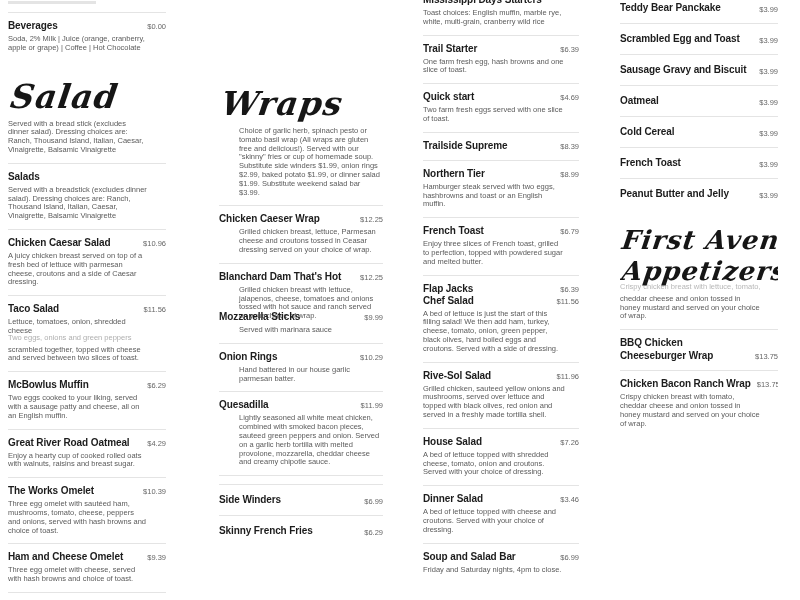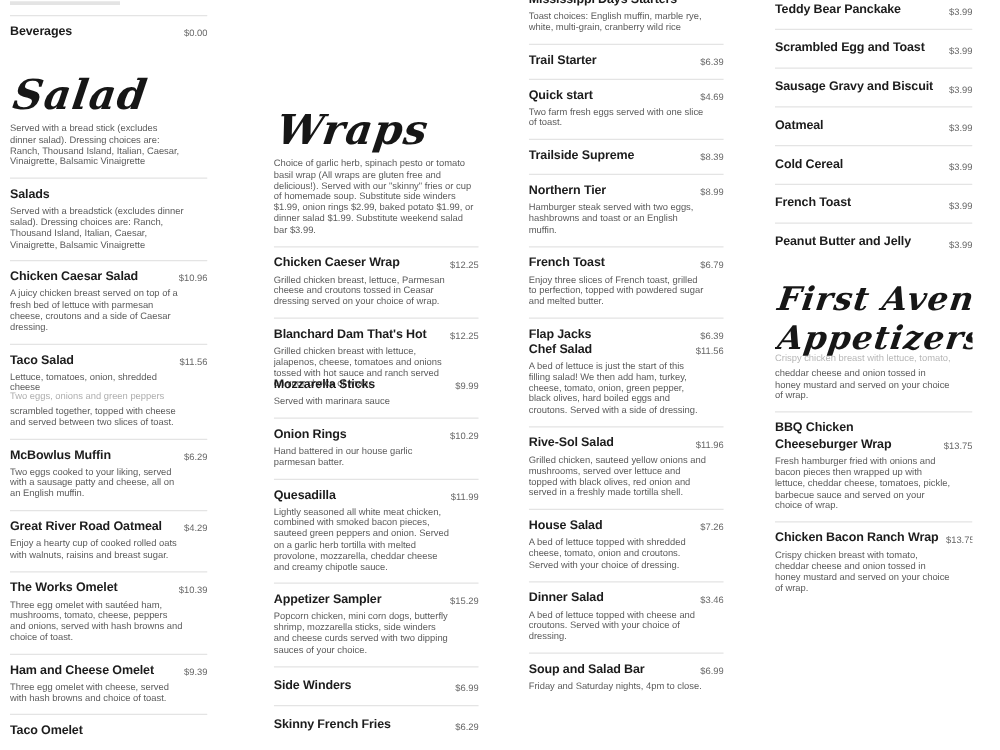--- a/index.html
+++ b/index.html
@@ -23,21 +23,21 @@
     font-size:10px; font-weight:bold; color:#1c1c1c; margin:0;
     line-height:12px; white-space:nowrap; letter-spacing:-0.1px;
   }
   .wrapname .name { white-space:normal; max-width:112px; line-height:12.5px; }
   .price { font-size:7.5px; color:#666; line-height:11px; margin-left:6px; flex:0 0 auto; }
   .desc {
     font-size:7.5px; color:#5b5b5b; line-height:8.8px; margin:3px 0 0;
     max-width:143px;
   }
   .col0 .desc { max-width:140px; }
-  .col1 .desc { max-width:142px; }
+  .col1 .desc { max-width:142px;margin-left:20px; }
   .wide { max-width:162px !important; }
   .ghost { opacity:.5; margin-top:-2px; }
   .tight { margin-top:-10px; }
 
   .script { margin:0; }
   .script-line {
     font-family:"DejaVu Serif", serif; font-style:italic; font-weight:bold;
     font-size:33px; line-height:40px; color:#161616; white-space:nowrap;
     transform:skewX(-8deg); transform-origin:left bottom; letter-spacing:1px;
   }
@@ -59,20 +59,21 @@
     <div class="col col0">
       <div class="mi">
         <div class="fragbar"></div>
       </div>
       <div class="divider"></div>
       <div class="mi">
         <div class="row">
           <h3 class="name">Beverages</h3>
           <span class="price">$0.00</span>
         </div>
+        <p class="desc">Soda, 2% Milk | Juice (orange, cranberry, apple or grape) | Coffee | Hot Chocolate</p>
       </div>
       <div class="mi">
         <div class="script">
           <div class="script-line">Salad</div>
         </div>
         <p class="desc">Served with a bread stick (excludes dinner salad). Dressing choices are: Ranch, Thousand Island, Italian, Caesar, Vinaigrette, Balsamic Vinaigrette</p>
       </div>
       <div class="divider"></div>
       <div class="mi">
         <div class="row">
@@ -177,27 +178,20 @@
       </div>
       <div class="divider"></div>
       <div class="mi">
         <div class="row">
           <h3 class="name">Quesadilla</h3>
           <span class="price">$11.99</span>
         </div>
         <p class="desc">Lightly seasoned all white meat chicken, combined with smoked bacon pieces, sauteed green peppers and onion. Served on a garlic herb tortilla with melted provolone, mozzarella, cheddar cheese and creamy chipotle sauce.</p>
       </div>
       <div class="divider"></div>
-      <div class="mi">
-        <div class="row">
-          <h3 class="name">Appetizer Sampler</h3>
-          <span class="price">$15.29</span>
-        </div>
-        <p class="desc">Popcorn chicken, mini corn dogs, butterfly shrimp, mozzarella sticks, side winders and cheese curds served with two dipping sauces of your choice.</p>
-      </div>
       <div class="divider"></div>
       <div class="mi simple">
         <div class="row">
           <h3 class="name">Side Winders</h3>
           <span class="price">$6.99</span>
         </div>
       </div>
       <div class="divider"></div>
       <div class="mi simple">
         <div class="row">
@@ -212,20 +206,21 @@
           <h3 class="name">Mississippi Days Starters</h3>
         </div>
         <p class="desc">Toast choices: English muffin, marble rye, white, multi-grain, cranberry wild rice</p>
       </div>
       <div class="divider"></div>
       <div class="mi">
         <div class="row">
           <h3 class="name">Trail Starter</h3>
           <span class="price">$6.39</span>
         </div>
+        <p class="desc">One farm fresh egg, hash browns and one slice of toast.</p>
       </div>
       <div class="divider"></div>
       <div class="mi">
         <div class="row">
           <h3 class="name">Quick start</h3>
           <span class="price">$4.69</span>
         </div>
         <p class="desc">Two farm fresh eggs served with one slice of toast.</p>
       </div>
       <div class="divider"></div>
@@ -352,21 +347,20 @@
         </div>
         <p class="desc ghost">Crispy chicken breast with lettuce, tomato,</p>
         <p class="desc">cheddar cheese and onion tossed in honey mustard and served on your choice of wrap.</p>
       </div>
       <div class="divider"></div>
       <div class="mi wrapname">
         <div class="row">
           <h3 class="name">BBQ Chicken Cheeseburger Wrap</h3>
           <span class="price">$13.75</span>
         </div>
-        <p class="desc">Fresh hamburger fried with onions and bacon pieces then wrapped up with lettuce, cheddar cheese, tomatoes, pickle, barbecue sauce and served on your choice of wrap.</p>
       </div>
       <div class="divider"></div>
       <div class="mi">
         <div class="row">
           <h3 class="name">Chicken Bacon Ranch Wrap</h3>
           <span class="price">$13.75</span>
         </div>
         <p class="desc">Crispy chicken breast with tomato, cheddar cheese and onion tossed in honey mustard and served on your choice of wrap.</p>
       </div>
     </div>

